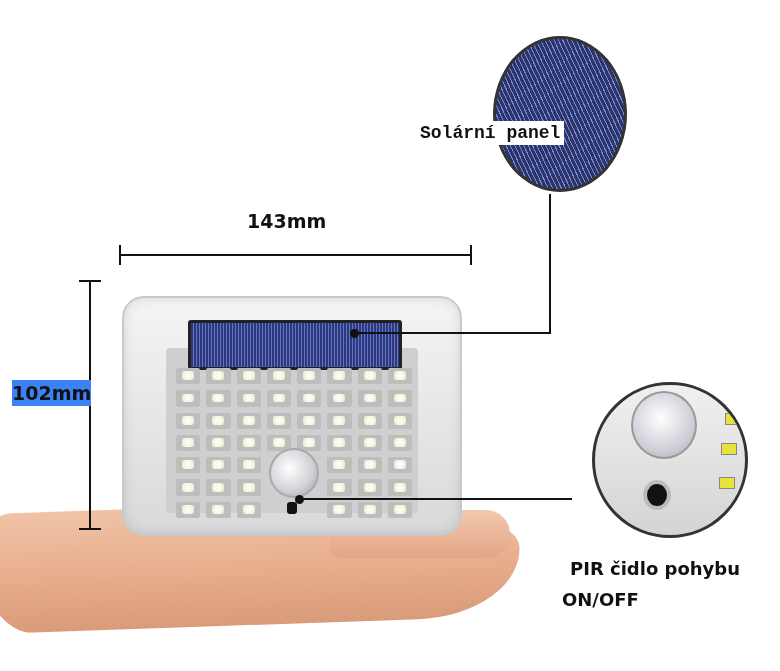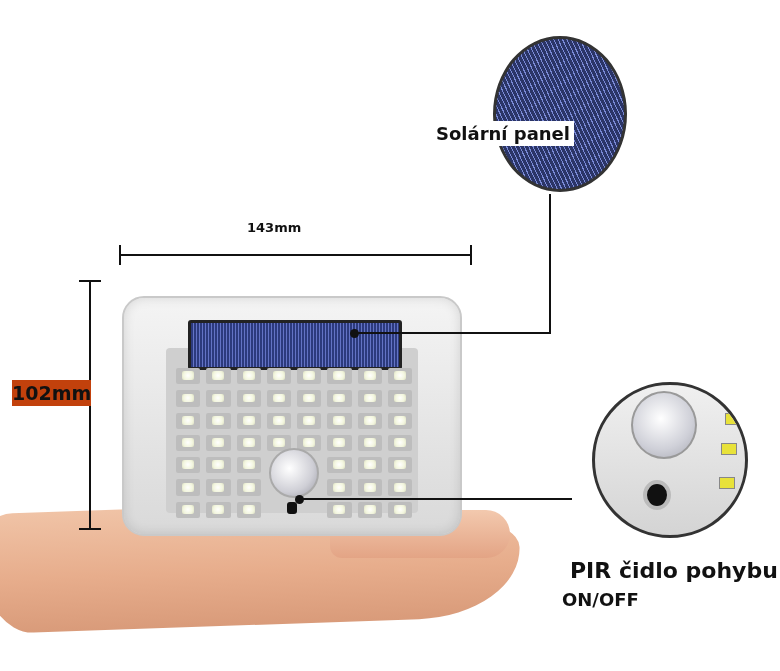--- a/index.html
+++ b/index.html
@@ -57,29 +57,29 @@
   .zoom-pir .y { position:absolute; width:14px; height:10px; background:#e8e23a; border:1px solid #888; }
 
   .dot { width:9px; height:9px; border-radius:50%; background:#111; }
 </style>
 </head>
 <body>
 
 <div class="abs hand"></div>
 <div class="abs fingers"></div>
 
-<div class="abs label" style="left:247px;top:220px;font-size:13px;">143mm</div>
+<div class="abs label" style="left:247px;top:210px;font-size:19px;">143mm</div>
 <div class="abs hline" style="left:120px;top:254px;width:352px;"></div>
 <div class="abs vline" style="left:119px;top:245px;height:20px;"></div>
 <div class="abs vline" style="left:470px;top:245px;height:20px;"></div>
 
 <div class="abs vline" style="left:89px;top:281px;height:248px;"></div>
 <div class="abs hline" style="left:79px;top:280px;width:22px;"></div>
 <div class="abs hline" style="left:79px;top:528px;width:22px;"></div>
-<div class="abs label" style="left:12px;top:380px;font-size:19px;background:#c2410c;padding:2px 0;text-align:right;">102mm</div>
+<div class="abs label" style="left:12px;top:380px;font-size:19px;background:#3b82f6;padding:2px 0;text-align:right;">102mm</div>
 
 <div class="abs device">
   <div class="abs inner"></div>
   <div class="abs panel"></div>
   <div class="abs led-grid">
     <div class="led"></div>
       <div class="led"></div>
       <div class="led"></div>
       <div class="led"></div>
       <div class="led"></div>
@@ -136,25 +136,25 @@
       <div class="led"></div>
   </div>
   <div class="abs pir"></div>
   <div class="abs switch"></div>
 </div>
 
 <div class="abs dot" style="left:350px;top:329px;"></div>
 <div class="abs hline" style="left:354px;top:332px;width:196px;"></div>
 <div class="abs vline" style="left:549px;top:194px;height:140px;"></div>
 <div class="abs zoom-solar"></div>
-<div class="abs label" style="left:432px;top:121px;font-size:18px;background:#fff;padding:2px 4px;">Solární panel</div>
+<div class="abs label" style="left:416px;top:121px;font-size:18px;background:#fff;padding:2px 4px;font-family:Liberation Mono, monospace;">Solární panel</div>
 
 <div class="abs dot" style="left:295px;top:495px;"></div>
 <div class="abs hline" style="left:299px;top:498px;width:273px;"></div>
 <div class="abs zoom-pir">
   <div class="lens"></div>
   <div class="btn"></div>
   <div class="y" style="left:130px;top:28px;"></div>
   <div class="y" style="left:126px;top:58px;"></div>
   <div class="y" style="left:124px;top:92px;"></div>
 </div>
-<div class="abs label" style="left:570px;top:558px;font-size:22px;">PIR čidlo pohybu</div>
+<div class="abs label" style="left:570px;top:558px;font-size:18px;">PIR čidlo pohybu</div>
 <div class="abs label" style="left:562px;top:589px;font-size:18px;">ON/OFF</div>
 
 </body></html>

